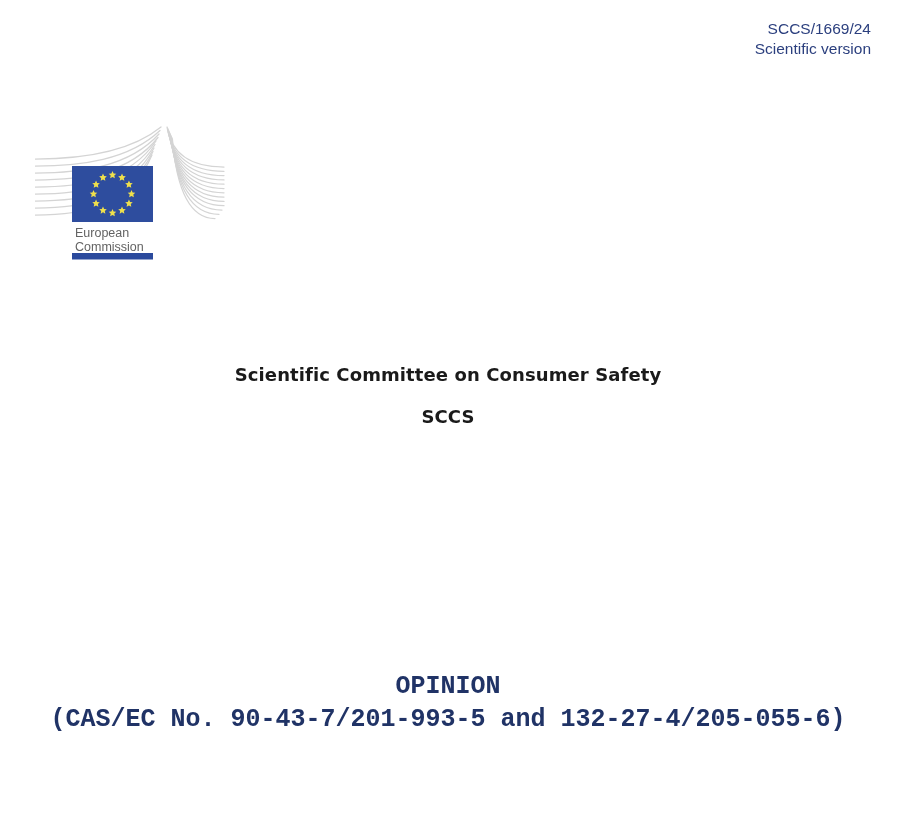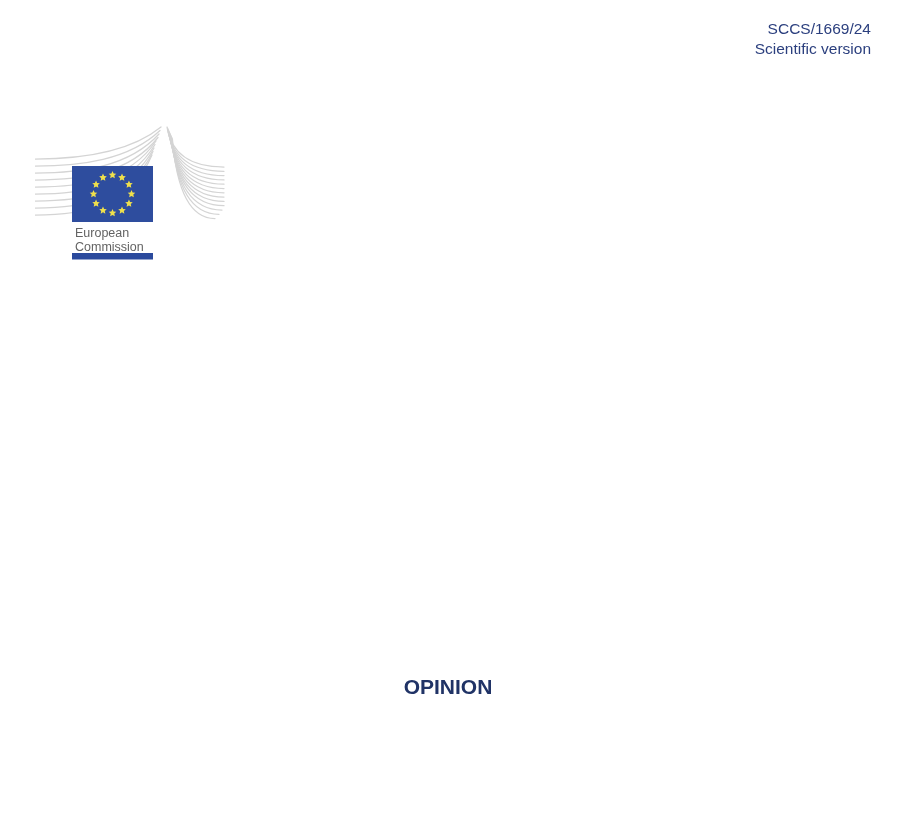--- a/index.html
+++ b/index.html
@@ -45,23 +45,23 @@
     color: #1a1a1a;
     letter-spacing: 0.1px;
   }
   .title-block .abbr { margin-top: 21px; }
 
   
   .opinion-block {
     position: absolute;
     top: 671px; left: 0; width: 896px;
     text-align: center;
-    font-family: Liberation Sans, sans-serif;
+    font-family: Liberation Mono, monospace;
     font-weight: bold;
-    font-size: 21px;
+    font-size: 25px;
     line-height: 32.5px;
     color: #203366;
   }
 </style>
 </head>
 <body>
 
 <div class="page">
 
   <div class="header-right">
@@ -120,18 +120,23 @@
           <use href="#star" x="68" y="52.55"></use>
         </g>
       </g>
 
       <text class="logo-word" x="40" y="112">European</text>
       <text class="logo-word" x="40" y="125.5">Commission</text>
       <rect x="37" y="128" width="81" height="6.5" fill="#2B4A9D"></rect>
     </svg>
   </div>
 
+  <div class="title-block">
+    <div>Scientific Committee on Consumer Safety</div>
+    <div class="abbr">SCCS</div>
+  </div>
 
   <div class="opinion-block">
     <div>OPINION</div>
+    <div>(CAS/EC No. 90-43-7/201-993-5 and 132-27-4/205-055-6)</div>
   </div>
 
 </div>
 
 </body></html>

